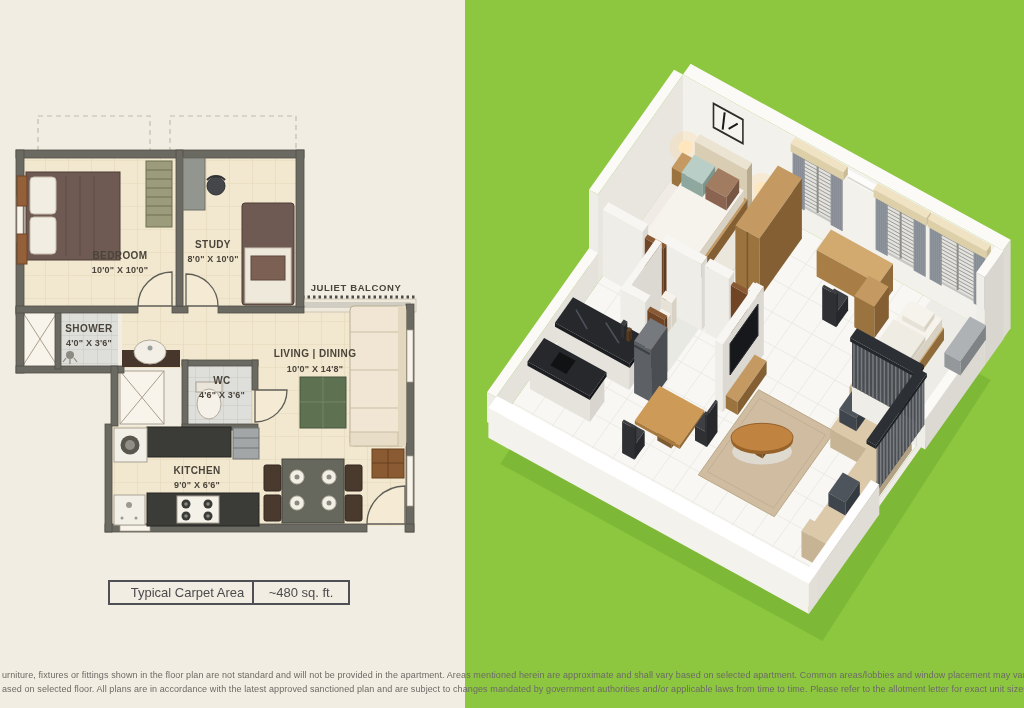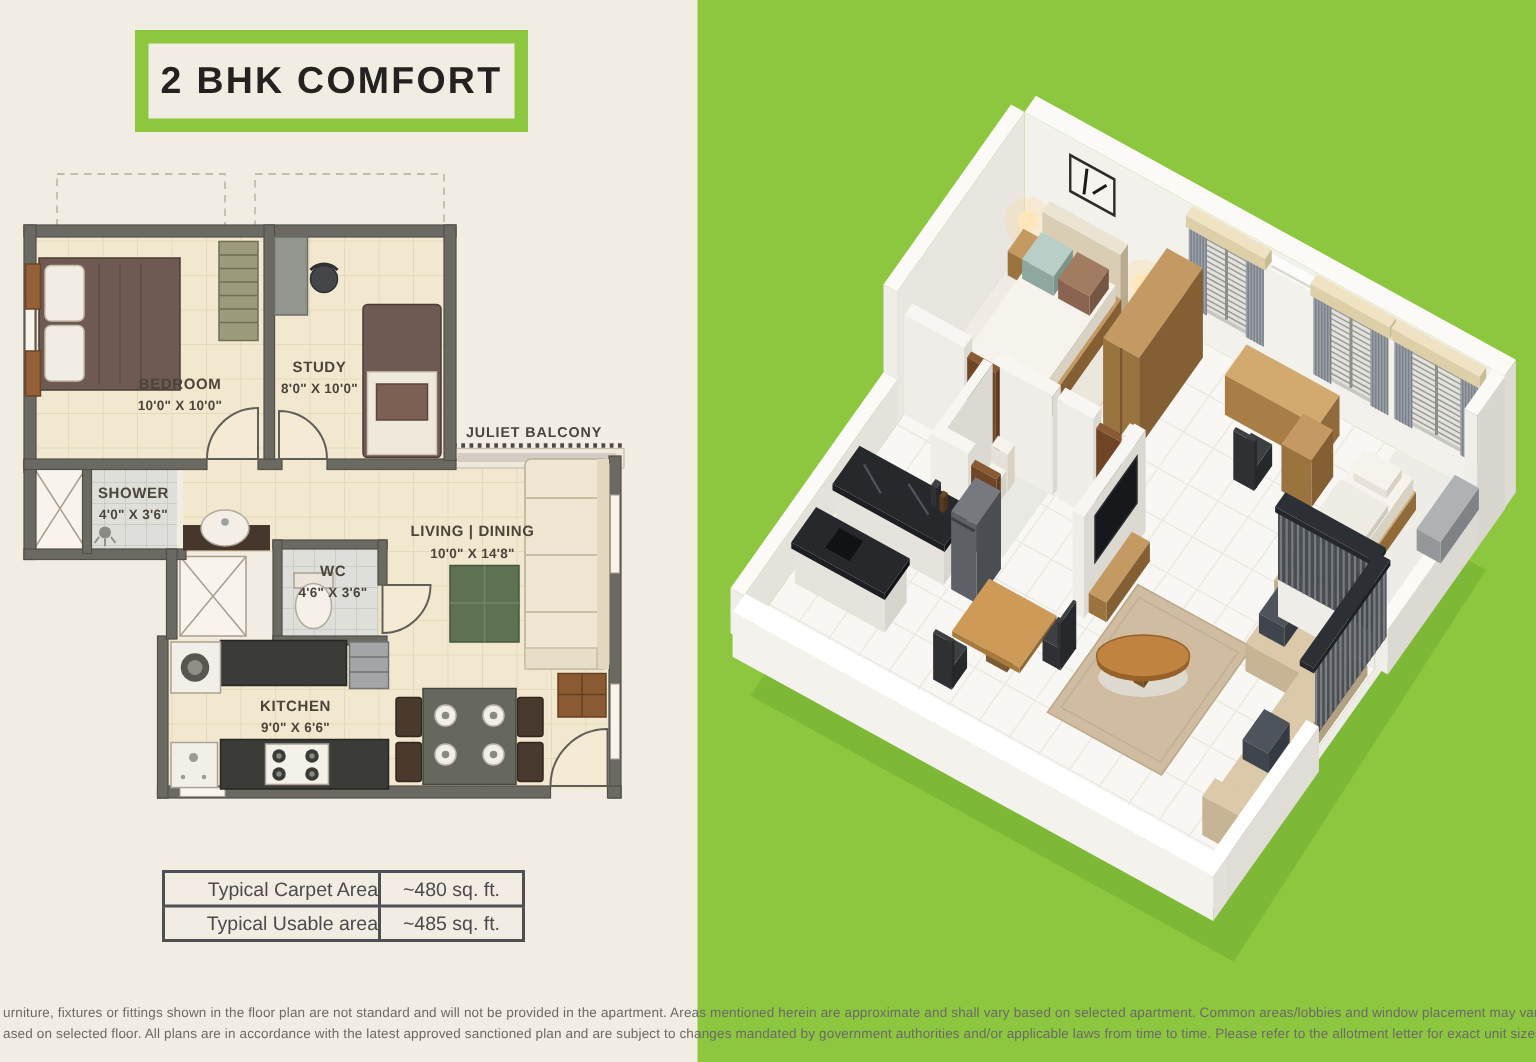--- a/index.html
+++ b/index.html
@@ -9,21 +9,21 @@
   html,body{width:1024px;height:708px;overflow:hidden;}
   body{font-family:"Liberation Sans",sans-serif;background:var(--cream);position:relative;}
   .page{position:absolute;inset:0;width:1024px;height:708px;}
   .green-panel{position:absolute;left:465px;top:0;width:559px;height:708px;background:var(--green);}
   .badge{position:absolute;left:90px;top:20px;width:262px;height:68px;background:var(--cream);
          border:9px solid var(--green);display:flex;align-items:center;justify-content:center;}
   .badge span{font-size:25px;font-weight:bold;letter-spacing:1.5px;color:#232220;white-space:nowrap;}
   svg.layer{position:absolute;left:0;top:0;width:1024px;height:708px;}
   .areas{position:absolute;left:108px;top:580px;border-collapse:collapse;}
   .areas td{border:2px solid var(--tableline);font-size:13px;color:var(--tabletext);height:23px;background:var(--cream);}
-  .areas td.lbl{width:144px;padding-left:13px;text-align:right;}
+  .areas td.lbl{width:144px;padding-left:13px;text-align:center;}
   .areas td.val{width:96px;text-align:center;}
   .disc{position:absolute;left:2px;width:1030px;font-size:9px;color:var(--disc);white-space:nowrap;overflow:hidden;letter-spacing:0.1px;}
   .disc.l1{top:670px;} .disc.l2{top:684px;}
   .plan-name{font-size:10px;font-weight:bold;letter-spacing:.4px;fill:var(--ink);}
   .plan-dim{font-size:9px;font-weight:bold;letter-spacing:.2px;fill:var(--ink);}
   .plan-bal{font-size:9.5px;font-weight:bold;letter-spacing:.6px;fill:var(--ink);}
 </style>
 </head>
 <body>
 
@@ -621,32 +621,25 @@
       <text class="plan-name" x="222" y="384">WC</text>
       <text class="plan-dim" x="222" y="398">4'6" X 3'6"</text>
       <text class="plan-name" x="315" y="357">LIVING | DINING</text>
       <text class="plan-dim" x="315" y="372">10'0" X 14'8"</text>
       <text class="plan-name" x="197" y="474">KITCHEN</text>
       <text class="plan-dim" x="197" y="488">9'0" X 6'6"</text>
       <text class="plan-bal" x="356" y="291">JULIET BALCONY</text>
     </g>
   </svg>
 
-  <div class="badge">
-    <span>2 BHK COMFORT</span>
-  </div>
 
   <table class="areas">
     <tbody>
       <tr>
         <td class="lbl">Typical Carpet Area</td>
         <td class="val">~480 sq. ft.</td>
       </tr>
-      <tr>
-        <td class="lbl">Typical Usable area</td>
-        <td class="val">~485 sq. ft.</td>
-      </tr>
     </tbody>
   </table>
 
   <div class="disc l1">urniture, fixtures or fittings shown in the floor plan are not standard and will not be provided in the apartment. Areas mentioned herein are approximate and shall vary based on selected apartment. Common areas/lobbies and window placement may vary</div>
   <div class="disc l2">ased on selected floor. All plans are in accordance with the latest approved sanctioned plan and are subject to changes mandated by government authorities and/or applicable laws from time to time. Please refer to the allotment letter for exact unit sizes.</div>
 </div>
 
 </body></html>

